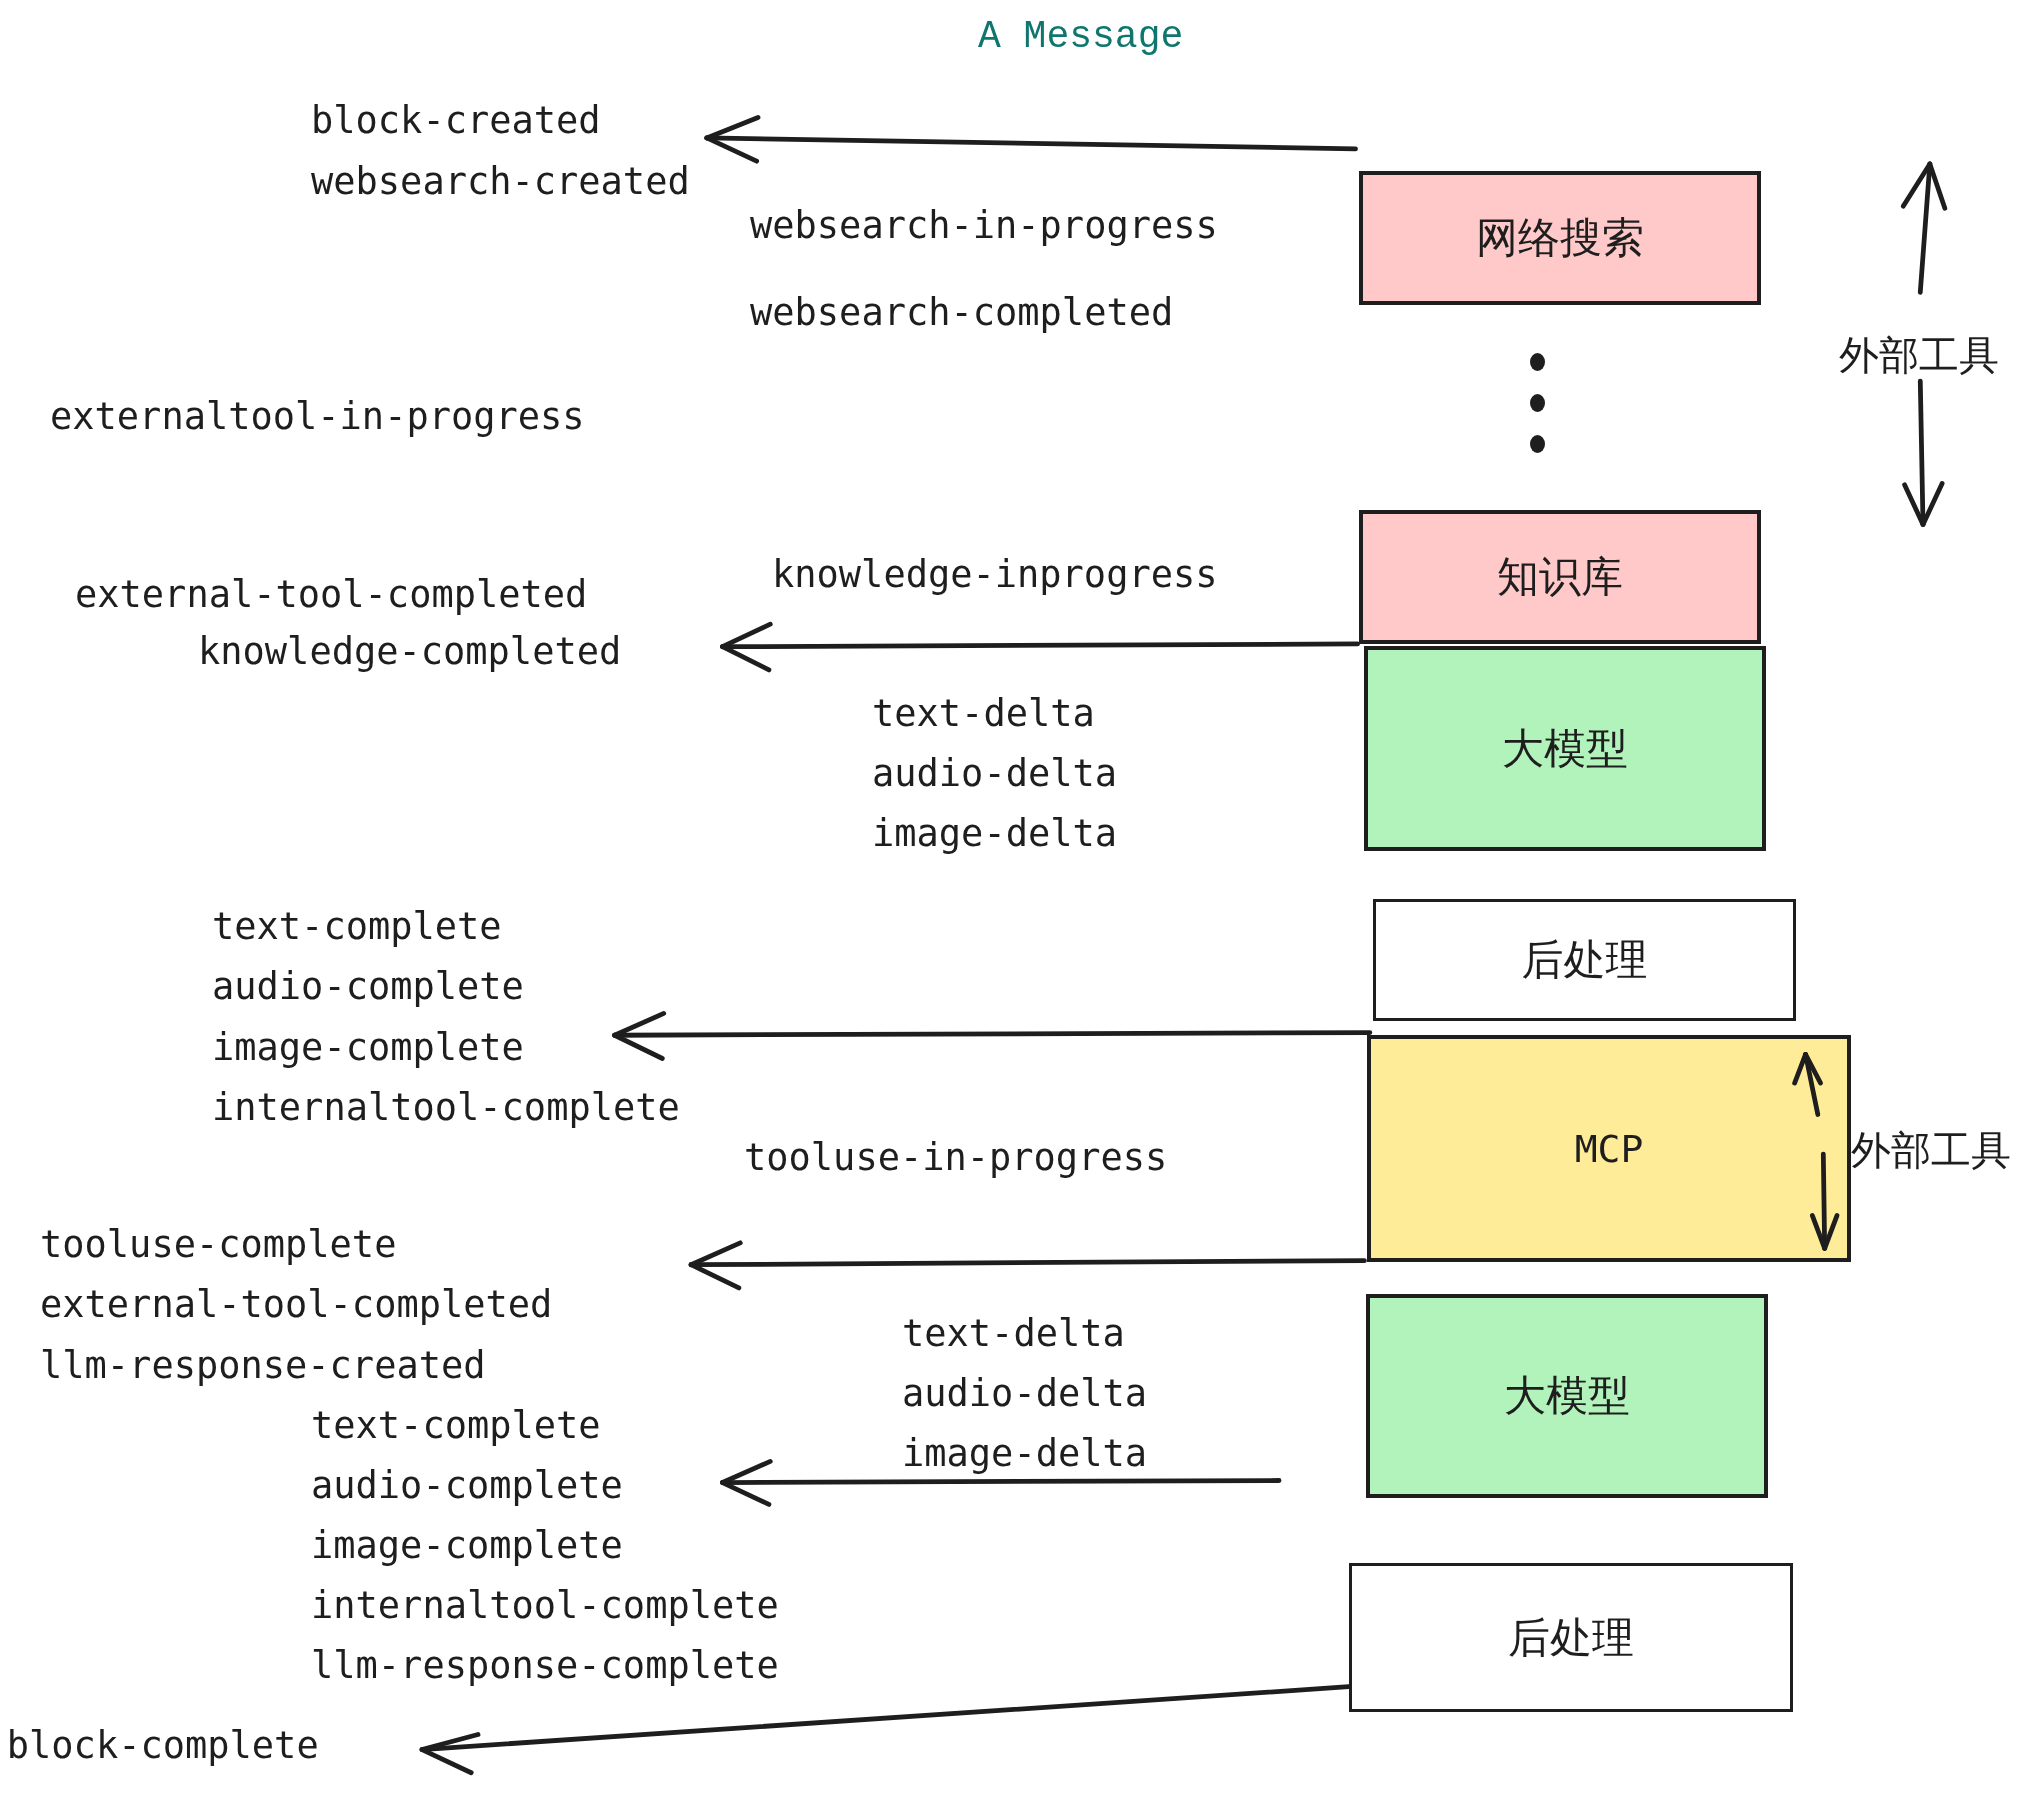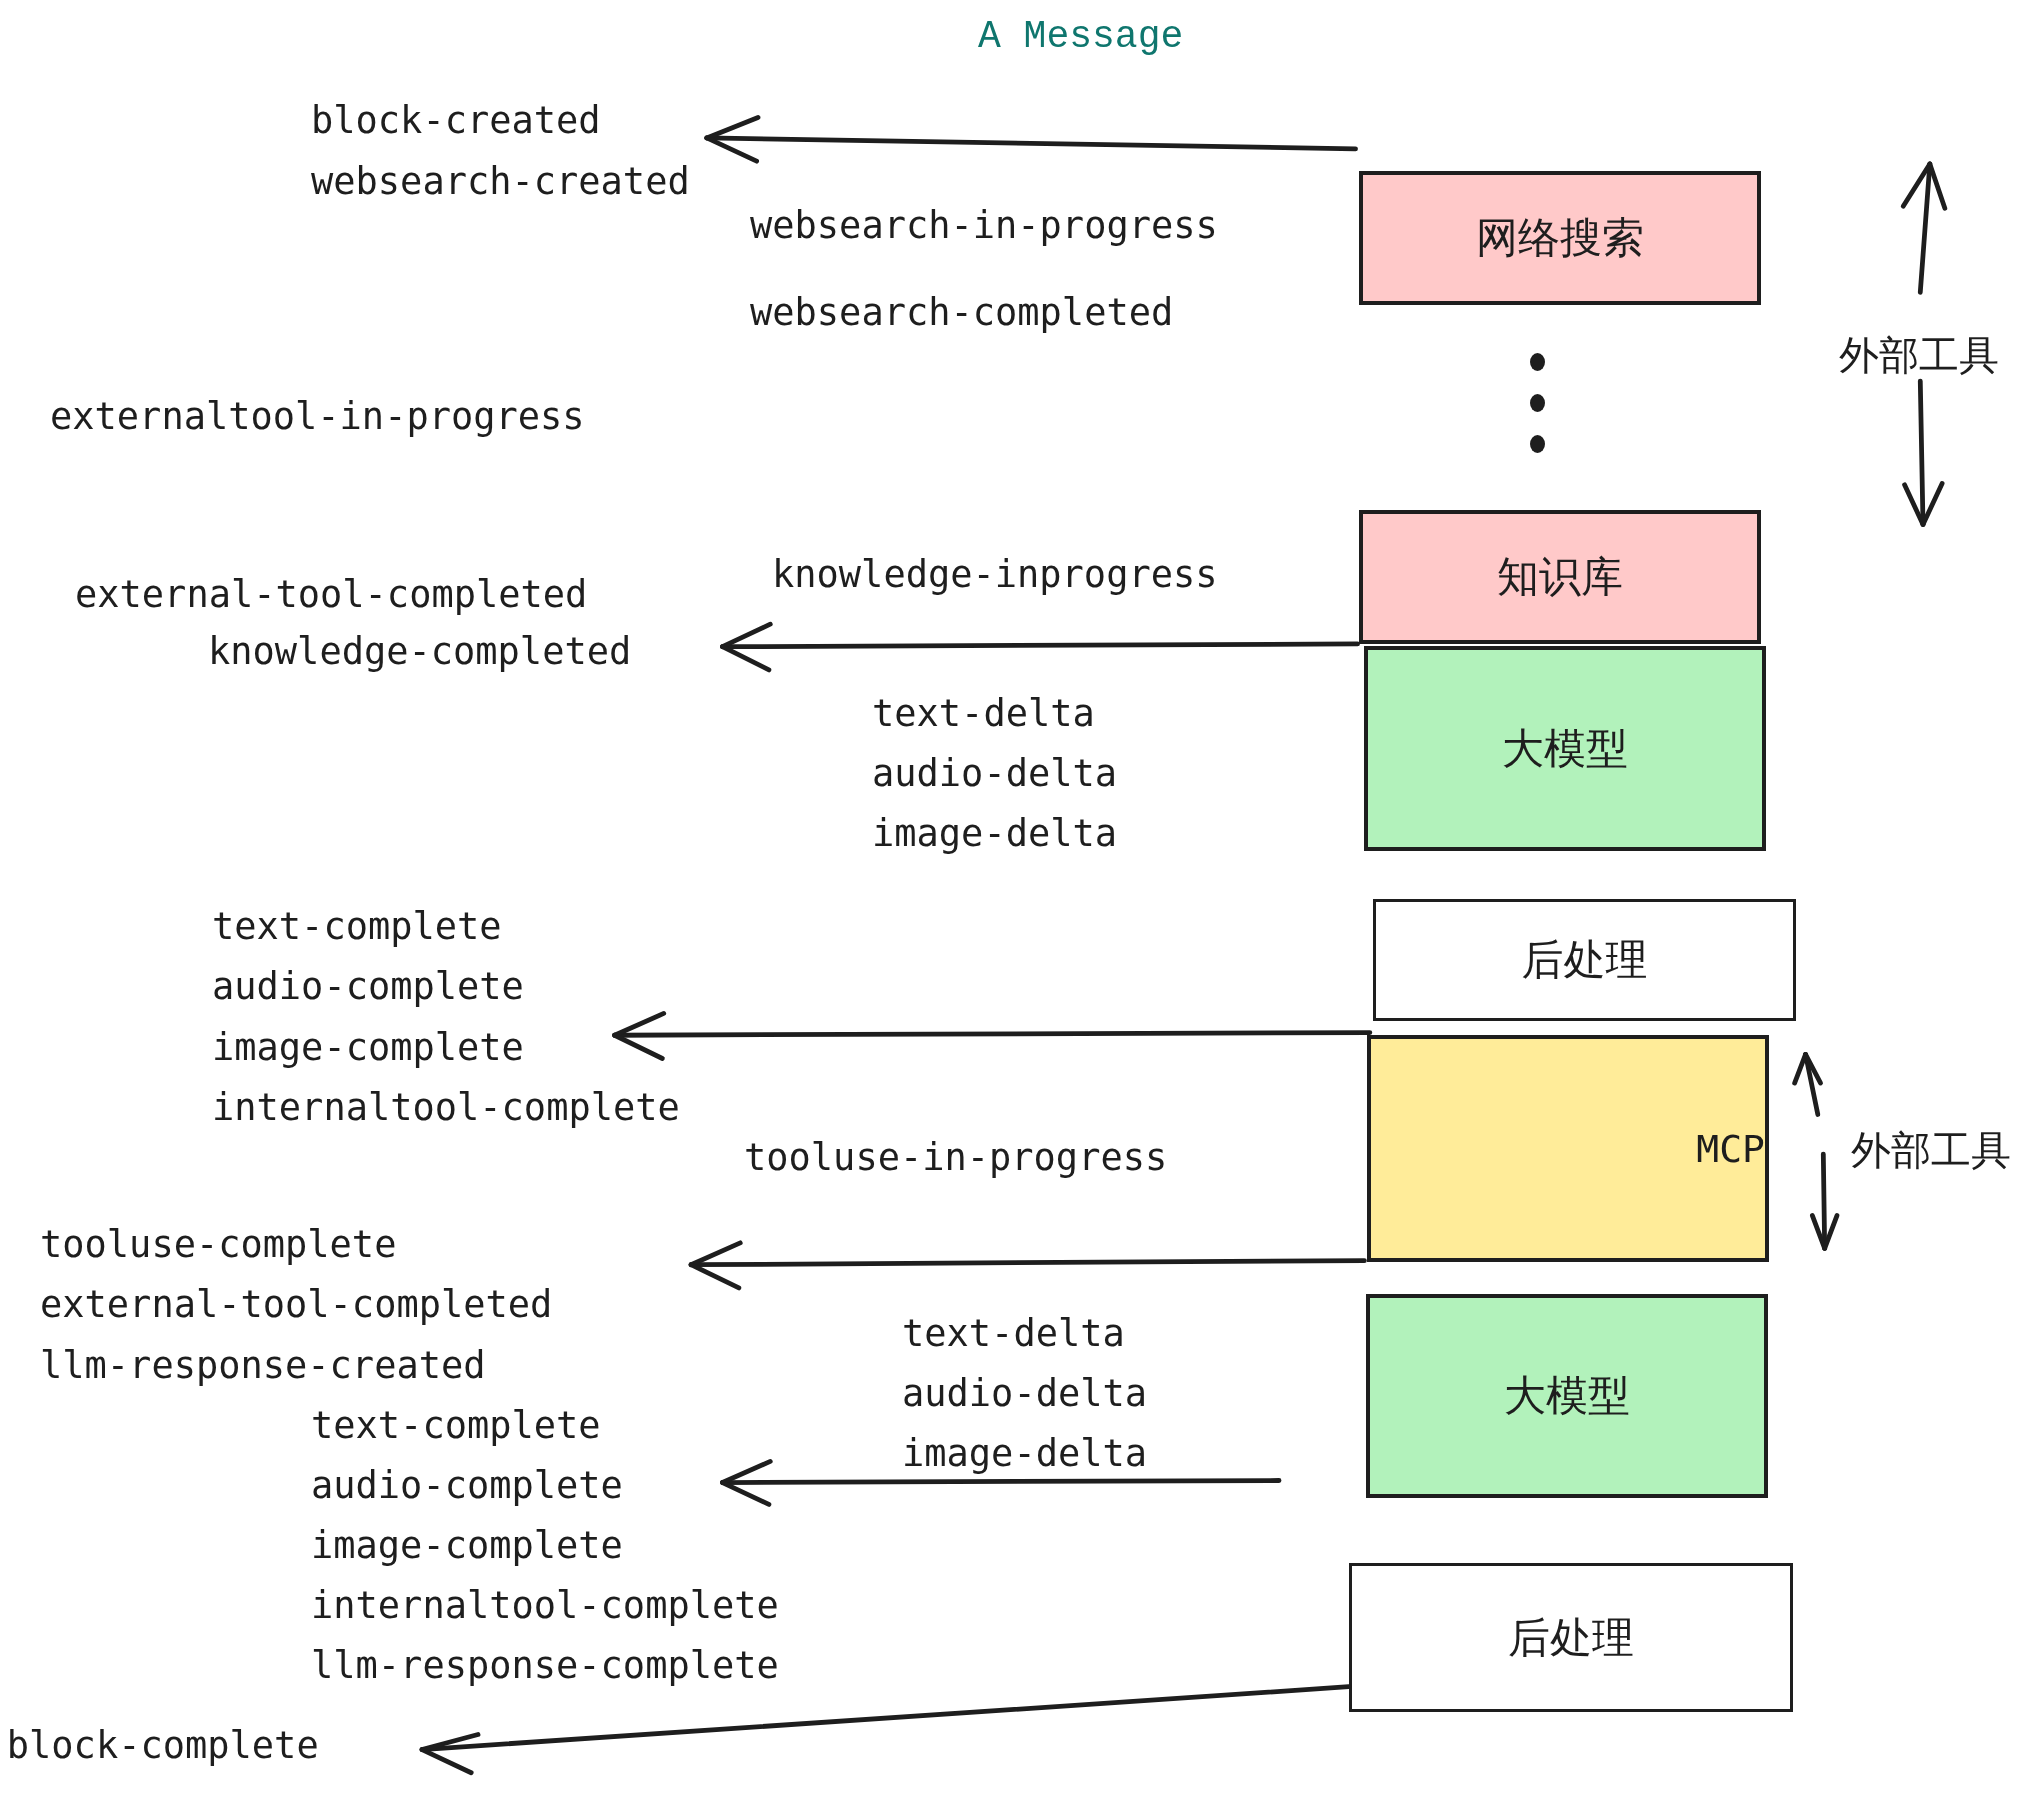--- a/index.html
+++ b/index.html
@@ -94,21 +94,21 @@
   </div>
 
   <div class="box" style="left:1364px; top:646px; width:402px; height:205px; background:#b2f2bb;">
     <span>大模型</span>
   </div>
 
   <div class="box" style="left:1373px; top:899px; width:423px; height:122px; background:#ffffff; border-width:3.4px;">
     <span>后处理</span>
   </div>
 
-  <div class="box mono" style="left:1367px; top:1035px; width:402px; height:227px; background:#ffec99;justify-content:flex-end;">
+  <div class="box mono" style="left:1367px; top:1035px; width:484px; height:227px; background:#ffec99;">
     <span>MCP</span>
   </div>
 
   <div class="box" style="left:1366px; top:1294px; width:402px; height:204px; background:#b2f2bb;">
     <span>大模型</span>
   </div>
 
   <div class="box" style="left:1349px; top:1563px; width:444px; height:149px; background:#ffffff; border-width:3.4px;">
     <span>后处理</span>
   </div>
@@ -116,21 +116,21 @@
   <div class="sidelabel" style="left:1839px; top:335px;">外部工具</div>
   <div class="sidelabel" style="left:1851px; top:1130px;">外部工具</div>
 
   <div class="evt" style="left:311px; top:102px;">block-created</div>
   <div class="evt" style="left:311px; top:163px;">websearch-created</div>
   <div class="evt" style="left:750px; top:294px;">websearch-completed</div>
   <div class="evt" style="left:750px; top:207px;">websearch-in-progress</div>
   <div class="evt" style="left:17px; top:398px;margin-left:33px;">externaltool-in-progress</div>
   <div class="evt" style="left:772px; top:528px;margin-top:28px;">knowledge-inprogress</div>
   <div class="evt" style="left:75px; top:576px;">external-tool-completed</div>
-  <div class="evt" style="left:208px; top:633px;text-align:center;">knowledge-completed</div>
+  <div class="evt" style="left:198px; top:633px;text-align:center;">knowledge-completed</div>
   <div class="evt" style="left:872px; top:695px;">text-delta</div>
   <div class="evt" style="left:872px; top:755px;">audio-delta</div>
   <div class="evt" style="left:872px; top:815px;">image-delta</div>
   <div class="evt" style="left:212px; top:908px;">text-complete</div>
   <div class="evt" style="left:212px; top:968px;">audio-complete</div>
   <div class="evt" style="left:212px; top:1029px;">image-complete</div>
   <div class="evt" style="left:212px; top:1089px;">internaltool-complete</div>
   <div class="evt" style="left:744px; top:1139px;">tooluse-in-progress</div>
   <div class="evt" style="left:40px; top:1226px;">tooluse-complete</div>
   <div class="evt" style="left:40px; top:1286px;">external-tool-completed</div>

